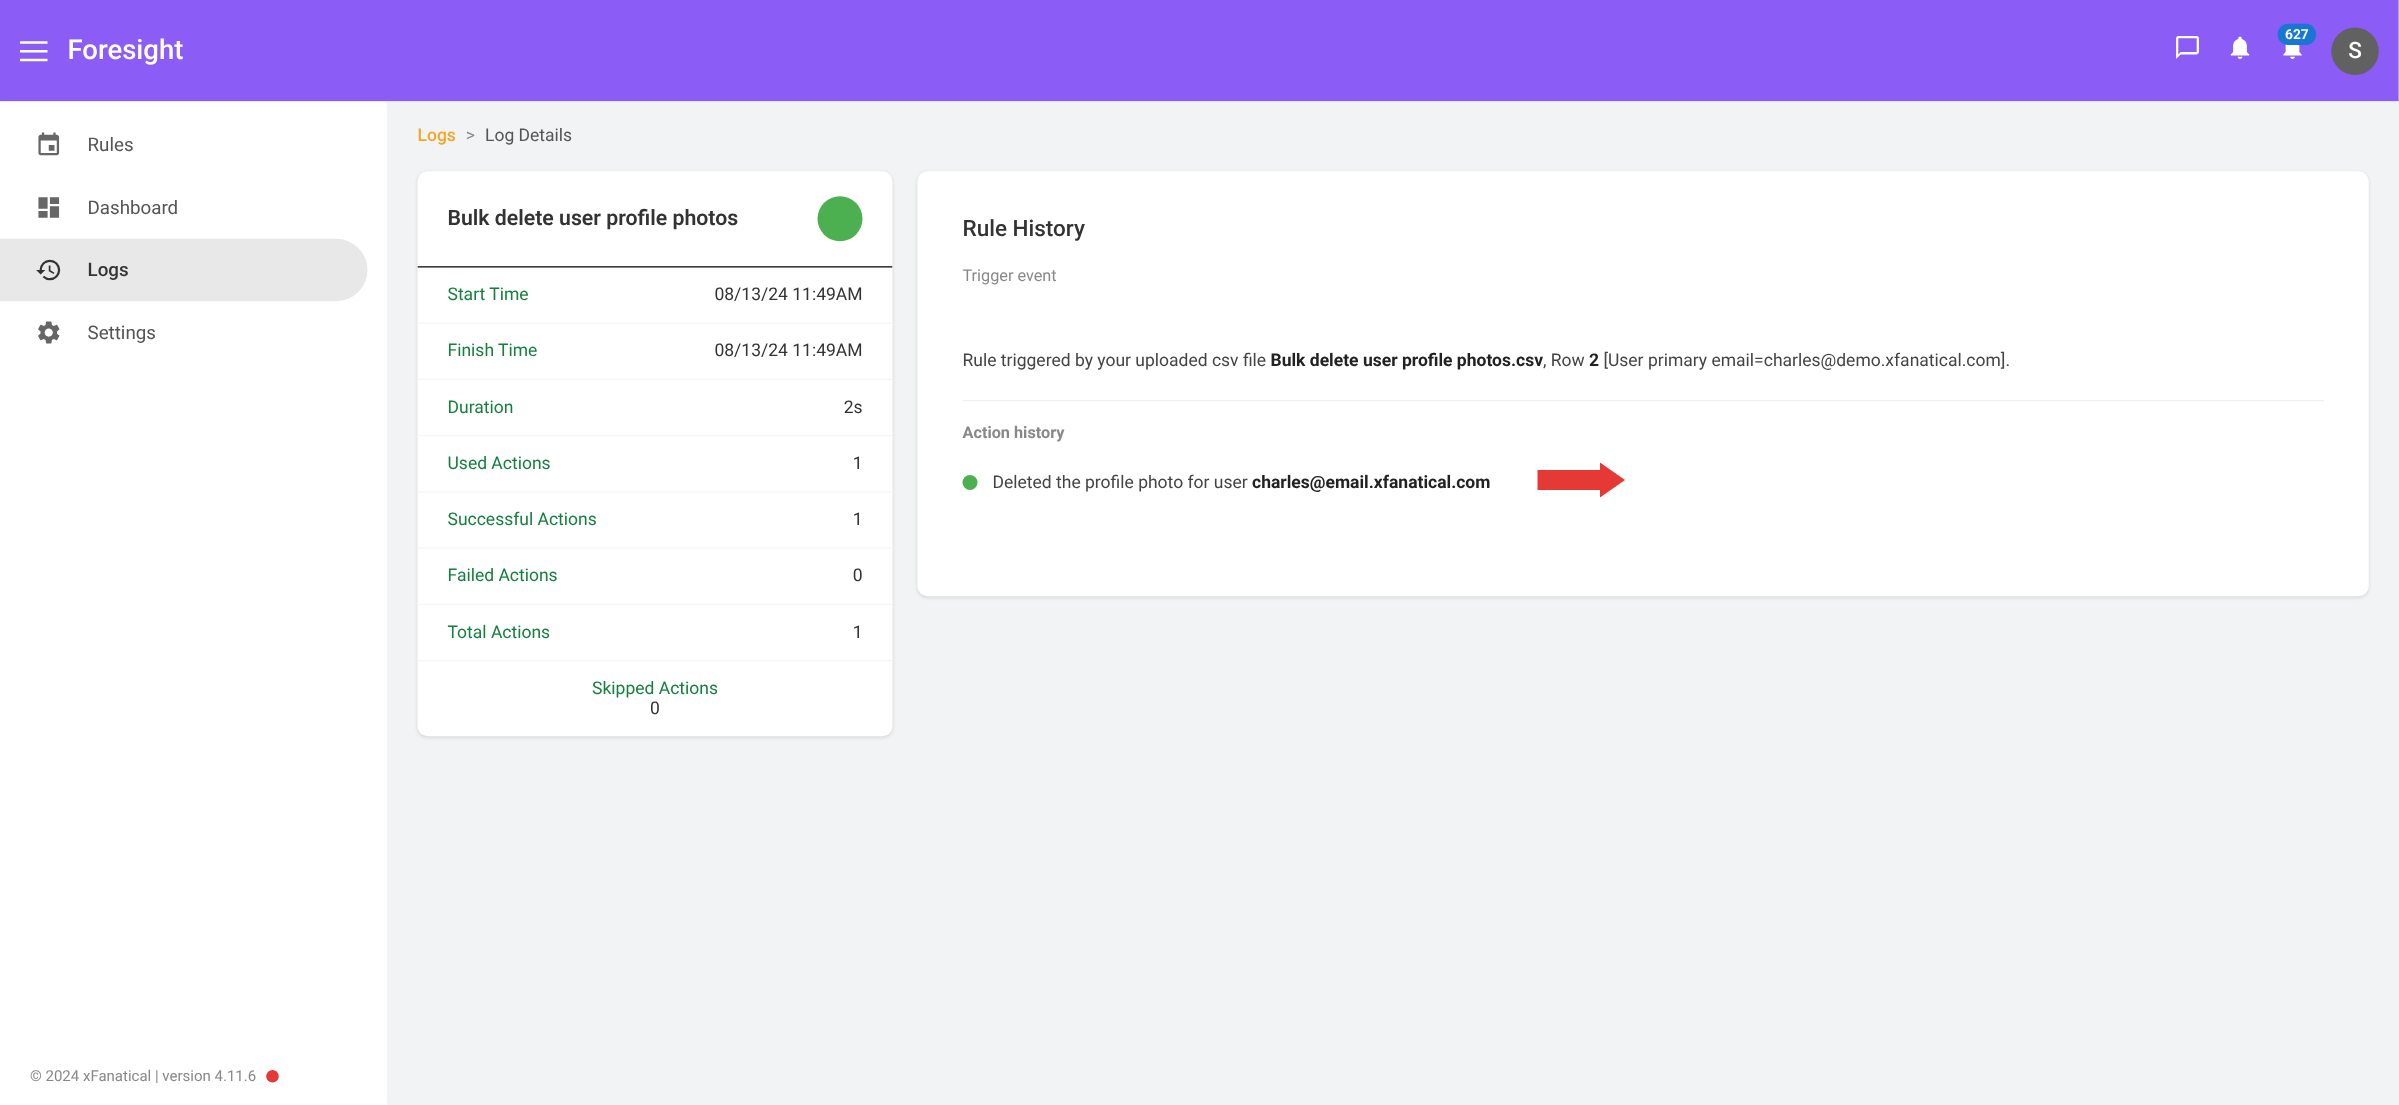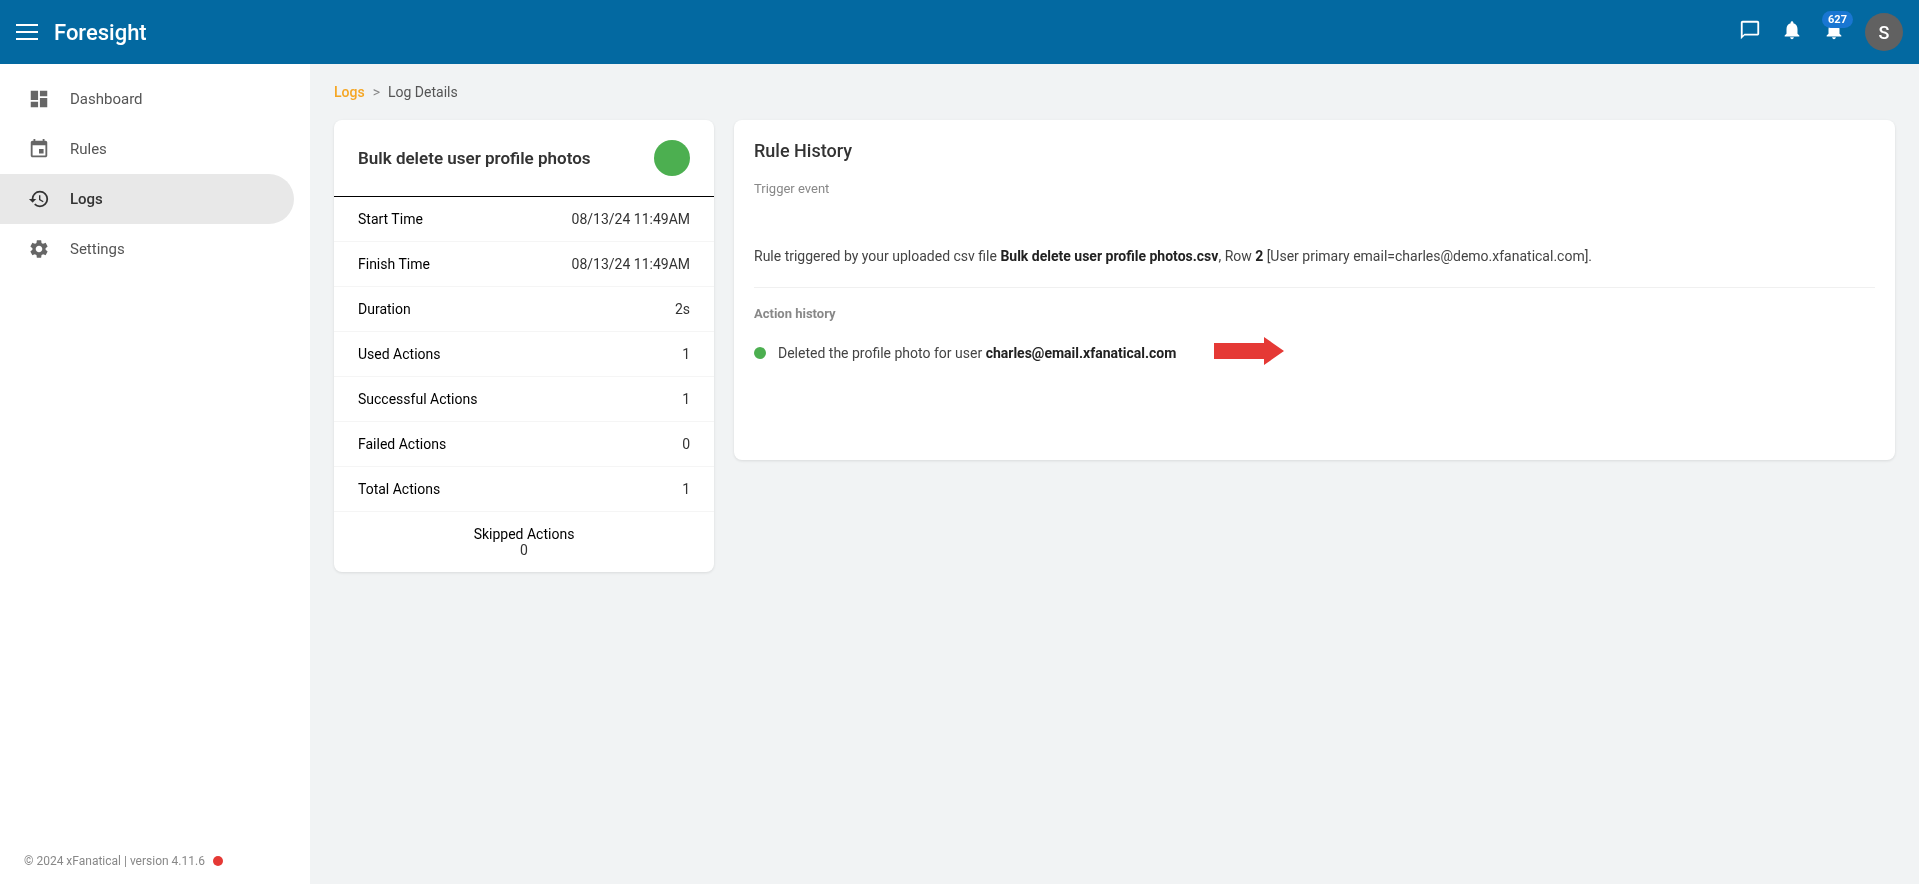--- a/index.html
+++ b/index.html
@@ -1,21 +1,21 @@
 <!DOCTYPE html>
 <html><head>
   <meta charset="utf-8">
   <style>
     * { margin: 0; padding: 0; box-sizing: border-box; }
     body { font-family: 'Roboto', Arial, sans-serif; background: #f1f3f4; height: 884px; overflow: hidden; display: flex; flex-direction: column; }
 
     
     .header {
-      background: #0369a1;
-      height: 64px;
+      background: #8b5cf6;
+      height: 81px;
       display: flex;
       align-items: center;
       padding: 0 16px;
       flex-shrink: 0;
       justify-content: space-between;
     }
     .header-left {
       display: flex;
       align-items: center;
       gap: 16px;
@@ -203,35 +203,35 @@
       justify-content: space-between;
       padding: 14px 24px;
       border-bottom: 1px solid #f5f5f5;
       font-size: 14px;
     }
     .detail-row:last-child {
       border-bottom: none;
       flex-direction: column;
     }
     .detail-label {
-      color: #000000;
+      color: #15803d;
       font-weight: 400;
     }
     .detail-value {
       color: #333;
       font-weight: 400;
     }
 
     
     .history-card {
       background: white;
       border-radius: 8px;
       flex: 1;
       box-shadow: 0 1px 3px rgba(0,0,0,0.1);
-      padding: 20px;
+      padding: 36px;
       min-height: 340px;
     }
     .history-title {
       font-size: 18px;
       font-weight: 500;
       color: #333;
       margin-bottom: 20px;
     }
     .section-label {
       color: #888;
@@ -325,30 +325,30 @@
   </div>
 </header>
 
 <div class="main-layout">
 
   <aside class="sidebar">
     <nav class="sidebar-nav">
 
       <div class="sidebar-item">
         <svg viewBox="0 0 24 24" fill="#666">
+            <path d="M17 12h-5v5h5v-5zM16 1v2H8V1H6v2H5c-1.11 0-1.99.9-1.99 2L3 19c0 1.1.89 2 2 2h14c1.1 0 2-.9 2-2V5c0-1.1-.9-2-2-2h-1V1h-2zm3 18H5V8h14v11z"></path>
+          </svg>
+        <span>Rules</span>
+      </div>
+
+      <div class="sidebar-item">
+        <svg viewBox="0 0 24 24" fill="#666">
             <path d="M3 13h8V3H3v10zm0 8h8v-6H3v6zm10 0h8V11h-8v10zm0-18v6h8V3h-8z"></path>
           </svg>
         <span>Dashboard</span>
-      </div>
-
-      <div class="sidebar-item">
-        <svg viewBox="0 0 24 24" fill="#666">
-            <path d="M17 12h-5v5h5v-5zM16 1v2H8V1H6v2H5c-1.11 0-1.99.9-1.99 2L3 19c0 1.1.89 2 2 2h14c1.1 0 2-.9 2-2V5c0-1.1-.9-2-2-2h-1V1h-2zm3 18H5V8h14v11z"></path>
-          </svg>
-        <span>Rules</span>
       </div>
 
       <div class="sidebar-item active">
         <svg viewBox="0 0 24 24" fill="#333">
             <path d="M13 3a9 9 0 0 0-9 9H1l3.89 3.89.07.14L9 12H6c0-3.87 3.13-7 7-7s7 3.13 7 7-3.13 7-7 7c-1.93 0-3.68-.79-4.94-2.06l-1.42 1.42A8.954 8.954 0 0 0 13 21a9 9 0 0 0 0-18zm-1 5v5l4.28 2.54.72-1.21-3.5-2.08V8H12z"></path>
           </svg>
         <span>Logs</span>
       </div>
 
       <div class="sidebar-item">

